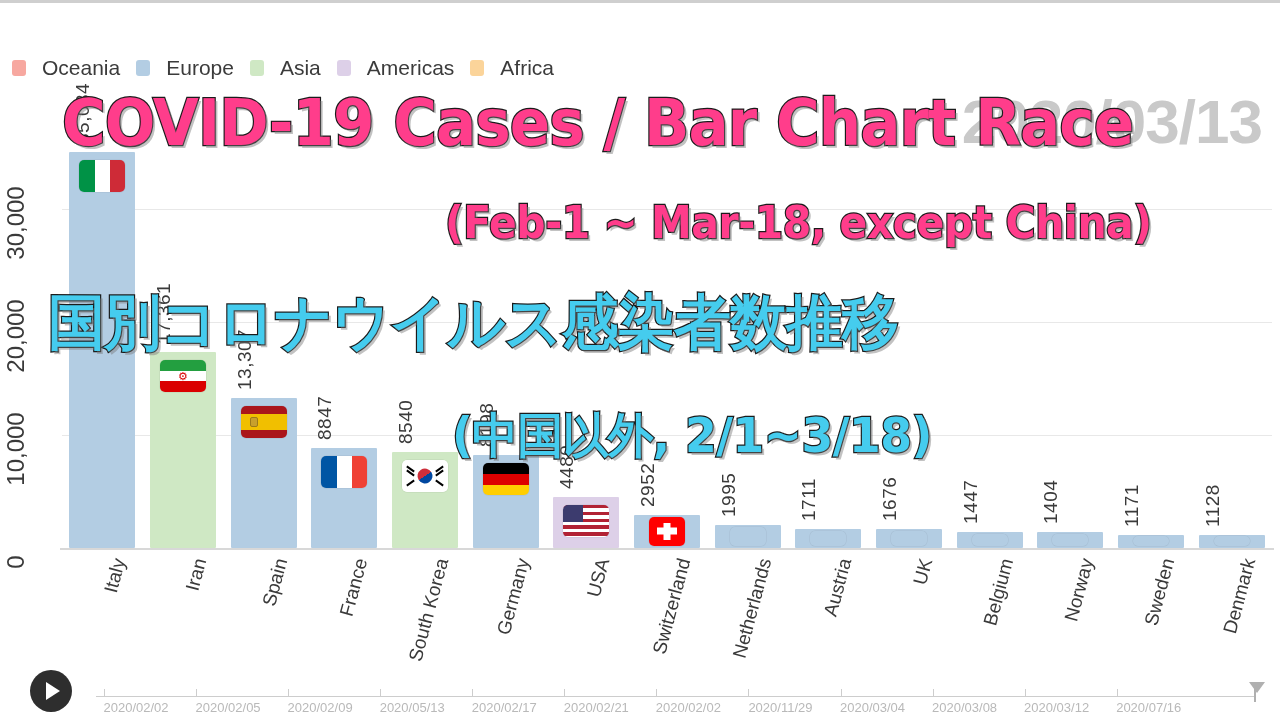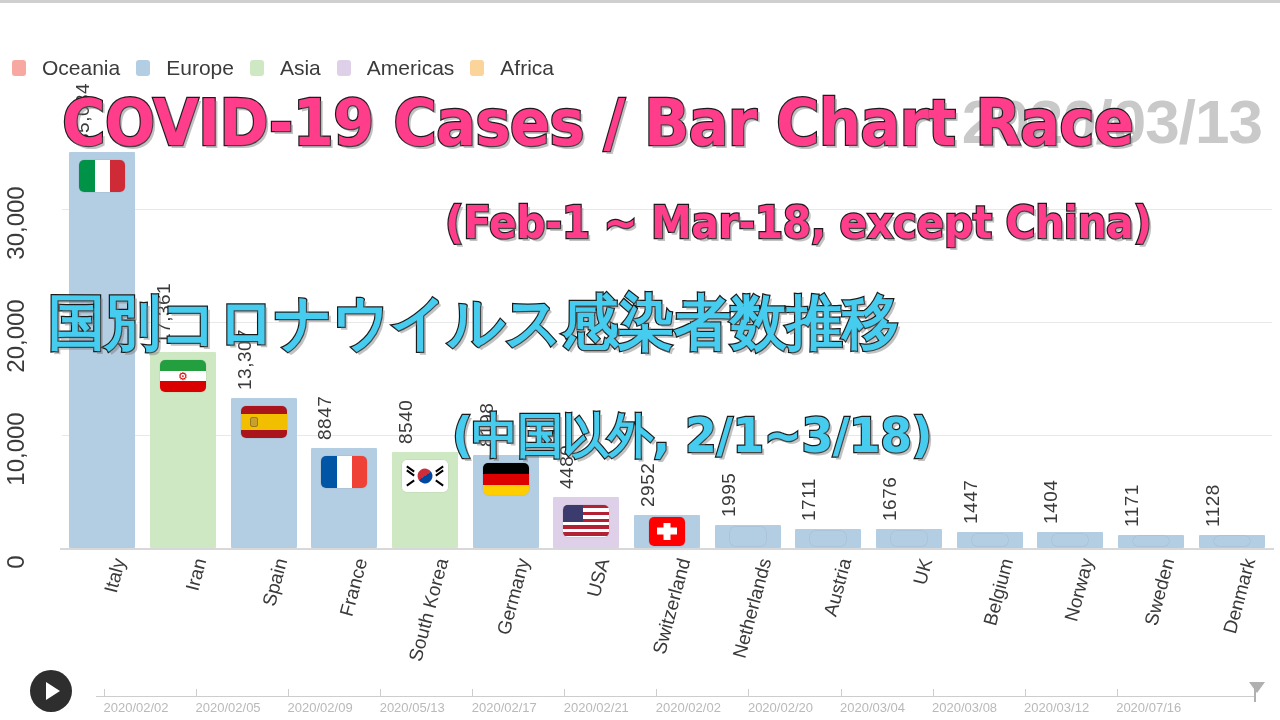--- a/index.html
+++ b/index.html
@@ -460,21 +460,21 @@
         <div class="tl-label" style="left: 224.127px;">2020/02/09</div>
         <div class="tl-tick" style="left: 284.19px;"></div>
         <div class="tl-label" style="left: 316.19px;">2020/05/13</div>
         <div class="tl-tick" style="left: 376.254px;"></div>
         <div class="tl-label" style="left: 408.254px;">2020/02/17</div>
         <div class="tl-tick" style="left: 468.317px;"></div>
         <div class="tl-label" style="left: 500.317px;">2020/02/21</div>
         <div class="tl-tick" style="left: 560.381px;"></div>
         <div class="tl-label" style="left: 592.381px;">2020/02/02</div>
         <div class="tl-tick" style="left: 652.444px;"></div>
-        <div class="tl-label" style="left: 684.444px;">2020/02/20</div>
+        <div class="tl-label" style="left: 684.444px;">2020/11/29</div>
         <div class="tl-tick" style="left: 744.508px;"></div>
         <div class="tl-label" style="left: 776.508px;">2020/03/04</div>
         <div class="tl-tick" style="left: 836.571px;"></div>
         <div class="tl-label" style="left: 868.571px;">2020/03/08</div>
         <div class="tl-tick" style="left: 928.635px;"></div>
         <div class="tl-label" style="left: 960.635px;">2020/03/12</div>
         <div class="tl-tick" style="left: 1020.7px;"></div>
         <div class="tl-label" style="left: 1052.7px;">2020/07/16</div>
       </div>
   </div>

